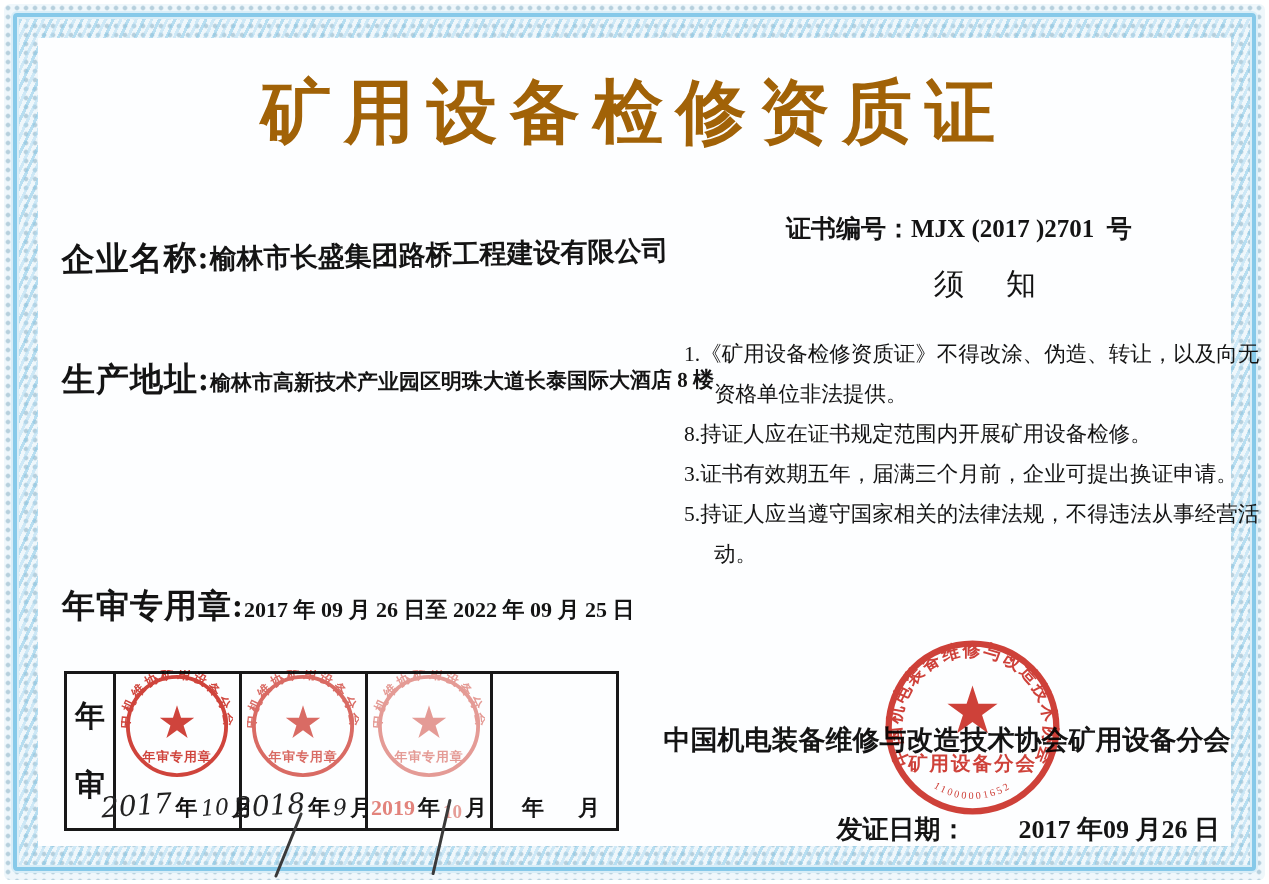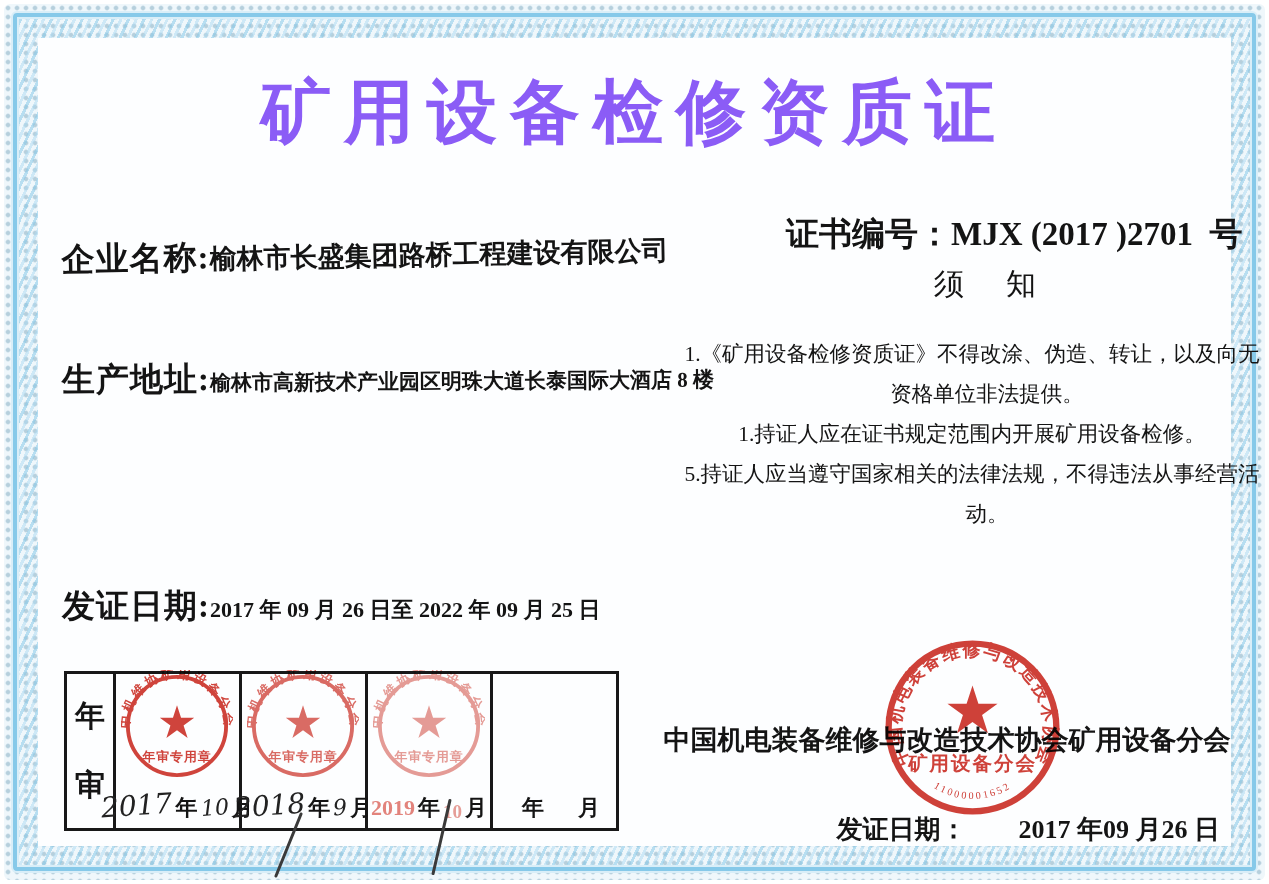--- a/index.html
+++ b/index.html
@@ -15,35 +15,35 @@
   .blue-line{position:absolute; inset:13px; border:4px solid #86c9e9; border-radius:4px;
     box-shadow:0 0 0 2px #d9eef8, inset 0 0 0 2px #d9eef8;}
   .swirl{position:absolute; inset:19px;
     background:repeating-linear-gradient(115deg,
       rgba(138,202,233,.55) 0 3px, rgba(255,255,255,0) 3px 7px,
       rgba(173,218,242,.5) 7px 10px, rgba(255,255,255,0) 10px 14px);}
   .interior{position:absolute; inset:38px; background:#fdfeff;}
 
   
   .title{position:absolute; left:0; right:0; top:66px; margin:0; text-align:center;
-    font-size:70px; font-weight:900; letter-spacing:13px; color:#8b5cf6; white-space:pre;}
-  .certno{position:absolute; left:786px; top:212px; font-size:33px; font-weight:700; white-space:pre;}
+    font-size:70px; font-weight:900; letter-spacing:13px; color:#a16207; white-space:pre;}
+  .certno{position:absolute; left:786px; top:212px; font-size:25px; font-weight:700; white-space:pre;}
 
   .row{position:absolute; left:62px; white-space:nowrap; transform-origin:left bottom;}
   .row .lab{font-size:33px; font-weight:700; letter-spacing:1px;}
   .row .val{font-weight:700;}
   #row-company{top:238px; transform:rotate(-1.1deg);} #row-company .val{font-size:27px;}
   #row-address{top:358px; transform:rotate(-0.4deg);} #row-address .val{font-size:21px;}
   #row-device{top:470px;} #row-device .val{font-size:29px;}
   #row-validity{top:584px;} #row-validity .val{font-size:22px;}
 
   .notice-head{position:absolute; left:728px; top:264px; width:520px; text-align:center;
     font-size:30px; letter-spacing:6px; white-space:pre;}
   .notes{position:absolute; left:684px; top:334px; width:576px; font-size:21.5px; line-height:40px;}
-  .note{padding-left:30px; text-indent:-30px;text-align:center;}
+  .note{padding-left:30px; text-indent:-30px;}
 
   
   .atable{position:absolute; left:64px; top:671px; width:549px; height:154px;
     border:3px solid #181818; display:flex; background:transparent; z-index:2;}
   .ahead{width:46px; border-right:3px solid #181818; display:flex; flex-direction:column;
     justify-content:space-around; align-items:center; font-size:30px; font-weight:700; padding:8px 0;}
   .acell{flex:1; position:relative; border-right:3px solid #181818;}
   .acell:last-child{border-right:none;}
   .astamp{position:absolute; left:50%; top:-4px; transform:translateX(-50%);
     width:112px; height:112px; mix-blend-mode:multiply; z-index:3;}
@@ -100,27 +100,28 @@
 
   <div class="certno">证书编号：MJX (2017 )2701  号</div>
 
   <div class="row" id="row-company">
     <span class="lab">企业名称:</span><span class="val">榆林市长盛集团路桥工程建设有限公司</span>
   </div>
   <div class="row" id="row-address">
     <span class="lab">生产地址:</span><span class="val">榆林市高新技术产业园区明珠大道长泰国际大酒店 8 楼</span>
   </div>
   <div class="row" id="row-validity">
-    <span class="lab">发证日期:</span><span class="val">2017 年 09 月 26 日至 2022 年 09 月 25 日</span>
+    <span class="lab">年审专用章:</span><span class="val">2017 年 09 月 26 日至 2022 年 09 月 25 日</span>
   </div>
 
   <div class="notice-head">须　知</div>
   <div class="notes">
     <div class="note">1.《矿用设备检修资质证》不得改涂、伪造、转让，以及向无资格单位非法提供。</div>
-    <div class="note">1.持证人应在证书规定范围内开展矿用设备检修。</div>
+    <div class="note">8.持证人应在证书规定范围内开展矿用设备检修。</div>
+    <div class="note">3.证书有效期五年，届满三个月前，企业可提出换证申请。</div>
     <div class="note">5.持证人应当遵守国家相关的法律法规，不得违法从事经营活动。</div>
   </div>
 
   <div class="atable">
     <div class="ahead">
       <span>年</span>
       <span>审</span>
     </div>
 
     <div class="acell">

